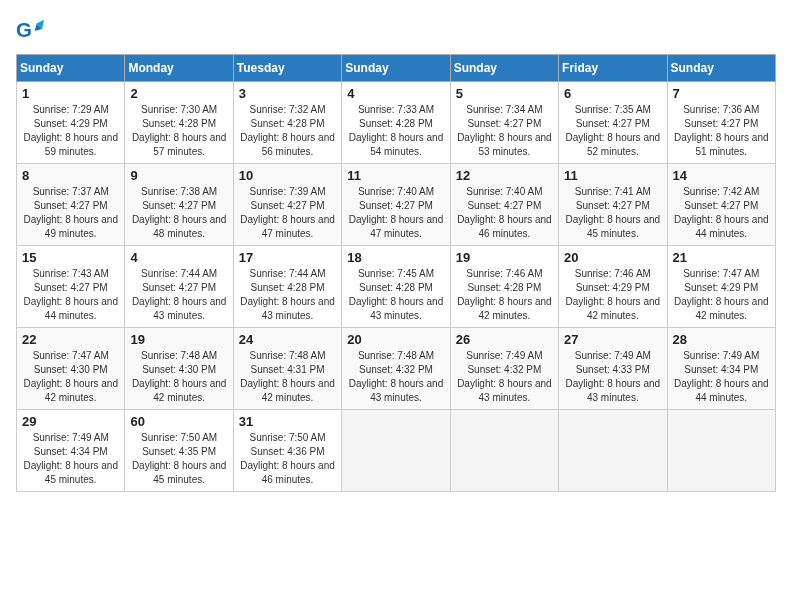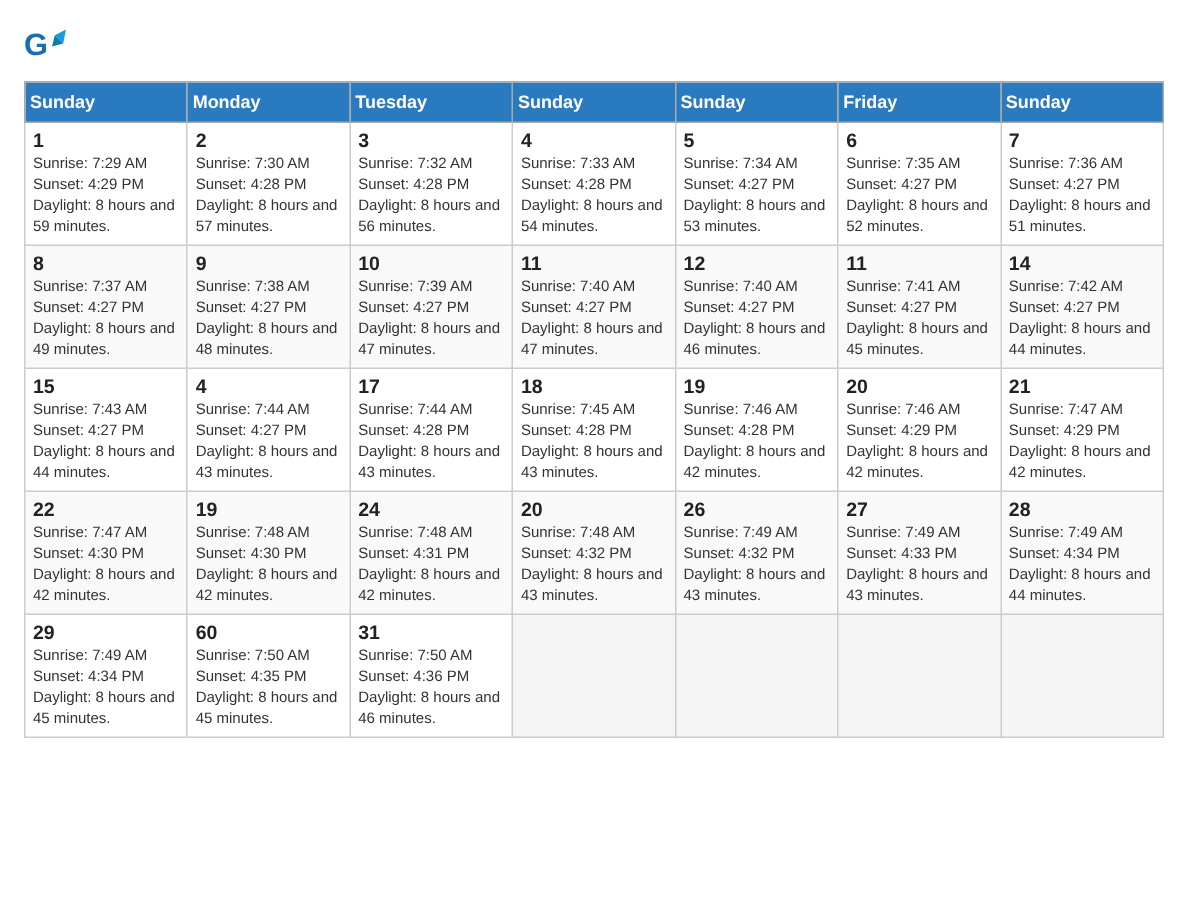--- a/index.html
+++ b/index.html
@@ -66,20 +66,21 @@
       font-size: 13px;
       font-weight: bold;
       color: #222;
       display: block;
       margin-bottom: 2px;
     }
     .day-info {
       font-size: 10px;
       color: #333;
       line-height: 1.4;
+      text-align: center;
     }
     tr:nth-child(even) td:not(.empty) {
       background: #f9f9f9;
     }
   </style>
 </head>
 <body>
 
 <div class="header-area">
   <div class="logo">

